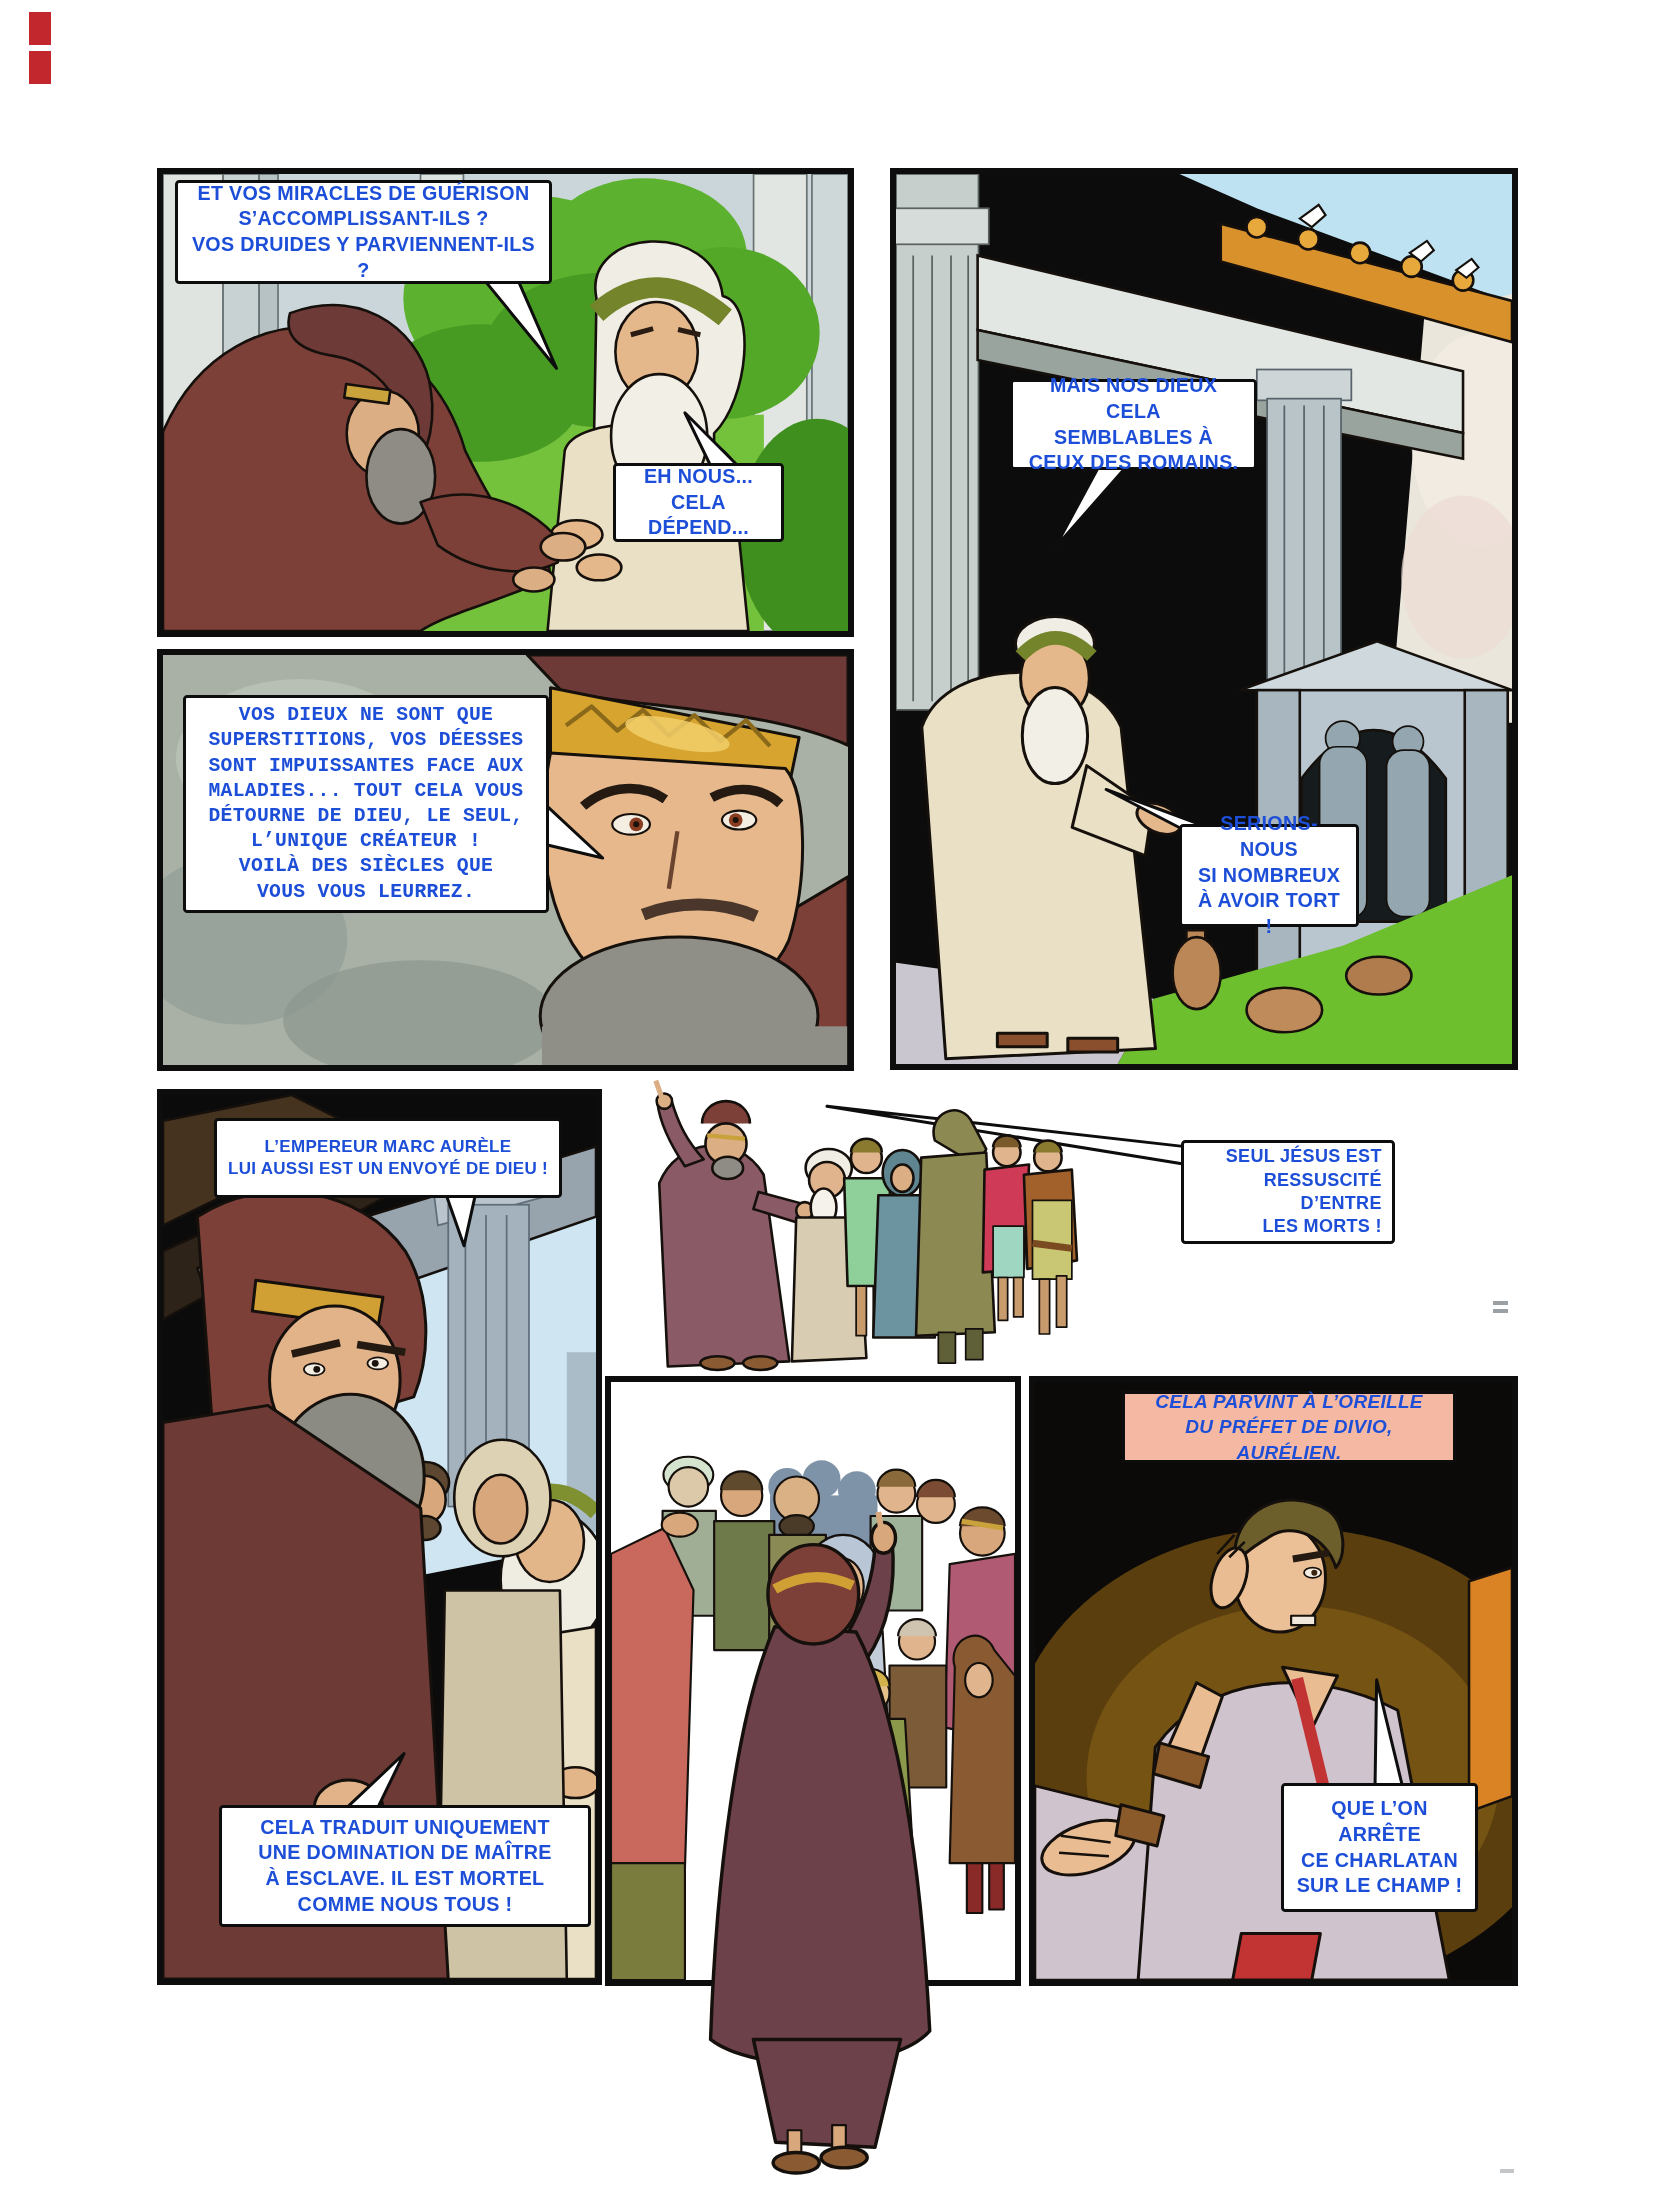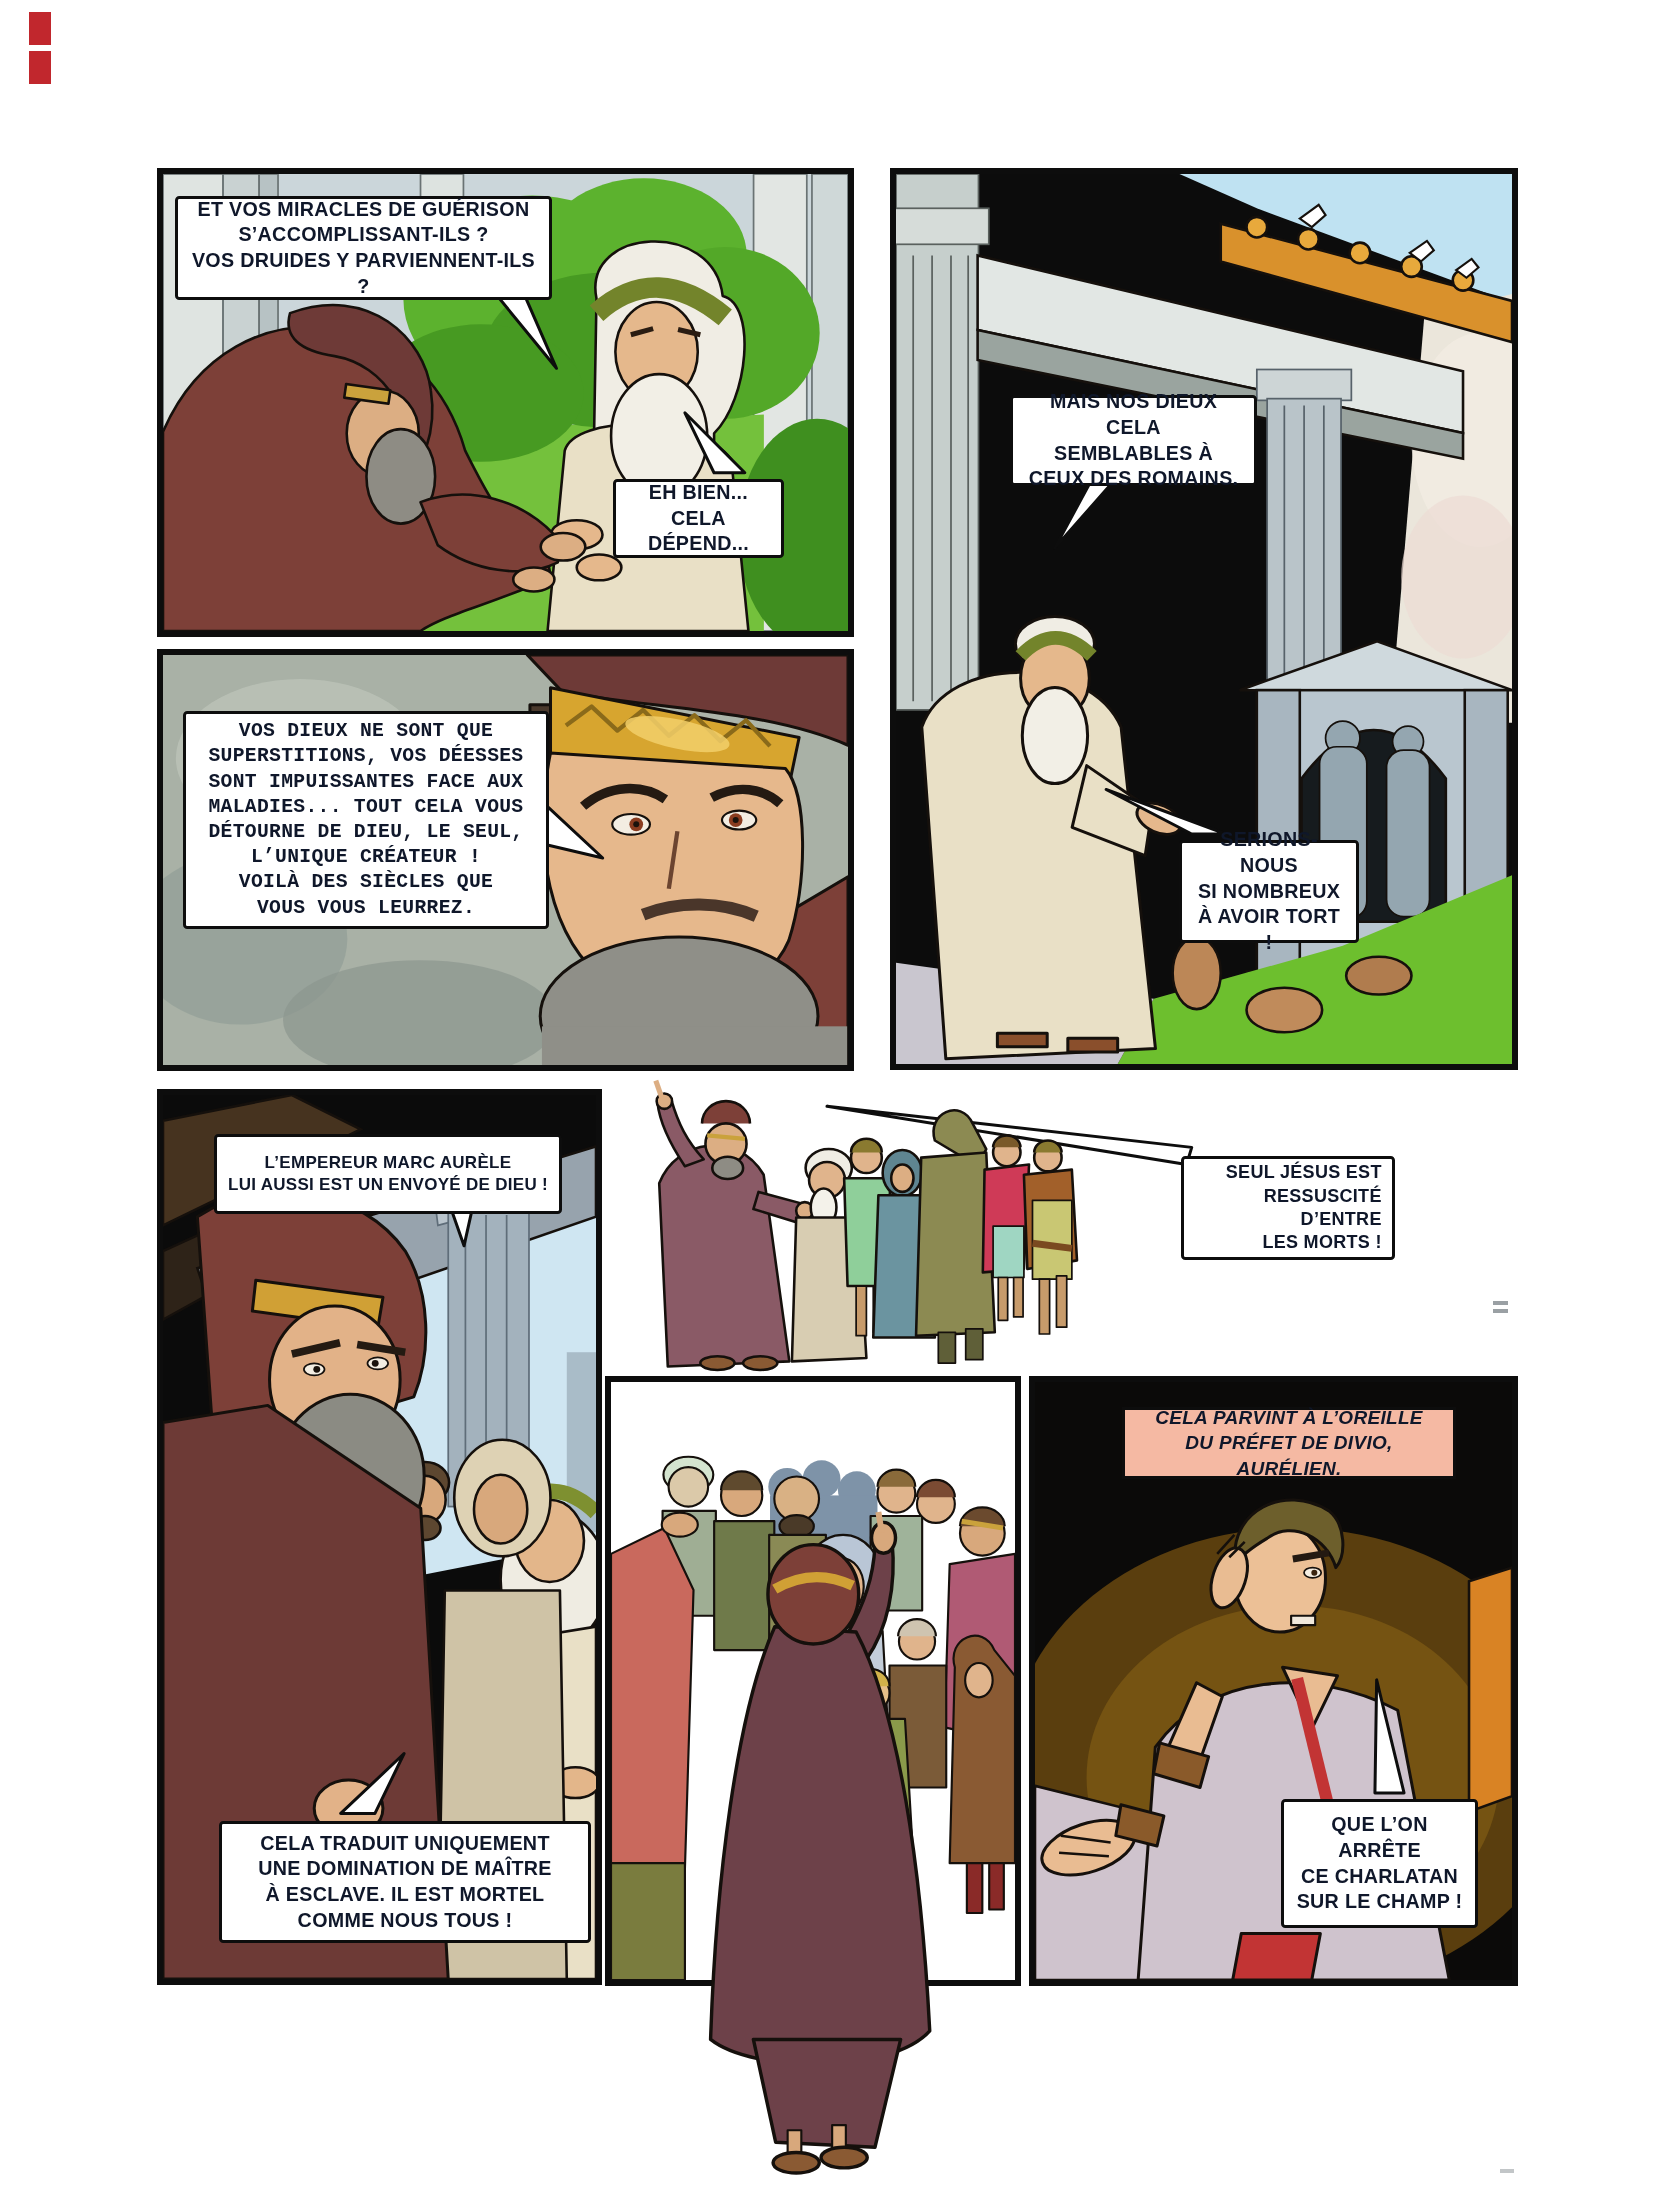--- a/index.html
+++ b/index.html
@@ -2,22 +2,22 @@
 <html style="font-size:13.7px"><head>
 <meta charset="utf-8">
 <style>
   html,body{margin:0;padding:0;background:#ffffff;}
   #page{position:relative;width:1678px;height:2192px;background:#ffffff;overflow:hidden;
         font-family:"Liberation Sans","DejaVu Sans",sans-serif;}
   .panel{position:absolute;border:6.8px solid #0d0d0d;box-sizing:border-box;background:#fff;overflow:hidden;z-index:10;}
   .panel svg{position:absolute;inset:0;width:100%;height:100%;display:block;}
   #overlay{position:absolute;left:0;top:0;width:1678px;height:2192px;z-index:20;pointer-events:none;}
   .bubble,.caption{position:absolute;z-index:30;box-sizing:border-box;display:flex;align-items:center;justify-content:center;
-        text-align:center;white-space:pre-line;color:#0f172a;font-weight:700;letter-spacing:0.3px;line-height:1.3;
-        padding:5.1px 10.3px;margin-top:16px;}
+        text-align:center;white-space:pre-line;color:#1d4ed8;font-weight:700;letter-spacing:0.3px;line-height:1.3;
+        padding:5.1px 10.3px;}
   .bubble{background:#ffffff;border:3.4px solid #0d0d0d;border-radius:4.3px;font-size:19.7px;}
   .caption{background:#f5b9a3;border:3.4px solid #0d0d0d;font-style:italic;font-size:19px;line-height:1.35;}
   .b1{left:175px;top:180px;width:377px;height:104px;}
   .b2{left:613px;top:463px;width:171px;height:79px;}
   .b3{left:1010px;top:379px;width:247px;height:91px;}
   .b4{left:1179px;top:824px;width:180px;height:103px;}
   .b5{left:183px;top:695px;width:366px;height:218px;line-height:1.28;font-family:Liberation Mono, monospace;}
   .b6{left:214px;top:1118px;width:348px;height:80px;font-size:17px;}
   .b7{left:1181px;top:1140px;width:214px;height:104px;font-size:18px;text-align:right;}
   .b8{left:219px;top:1805px;width:372px;height:122px;}
@@ -408,21 +408,21 @@
       <rect x="920" y="2488" width="16" height="34" fill="#d8a87c" stroke-width="2.5"></rect>
       <rect x="972" y="2482" width="16" height="34" fill="#d8a87c" stroke-width="2.5"></rect>
       <ellipse cx="930" cy="2526" rx="27" ry="12" fill="#8a5a33"></ellipse>
       <ellipse cx="986" cy="2520" rx="27" ry="12" fill="#8a5a33"></ellipse>
     </g>
   </svg>
 
   <div class="bubble b1">ET VOS MIRACLES DE GUÉRISON
 S’ACCOMPLISSANT-ILS ?
 VOS DRUIDES Y PARVIENNENT-ILS ?</div>
-  <div class="bubble b2">EH BIEN...
+  <div class="bubble b2">EH NOUS...
 CELA DÉPEND...</div>
   <div class="bubble b3">MAIS NOS DIEUX CELA
 SEMBLABLES À
 CEUX DES ROMAINS.</div>
   <div class="bubble b4">SERIONS-NOUS
 SI NOMBREUX
 À AVOIR TORT !</div>
   <div class="bubble b5">VOS DIEUX NE SONT QUE
 SUPERSTITIONS, VOS DÉESSES
 SONT IMPUISSANTES FACE AUX

